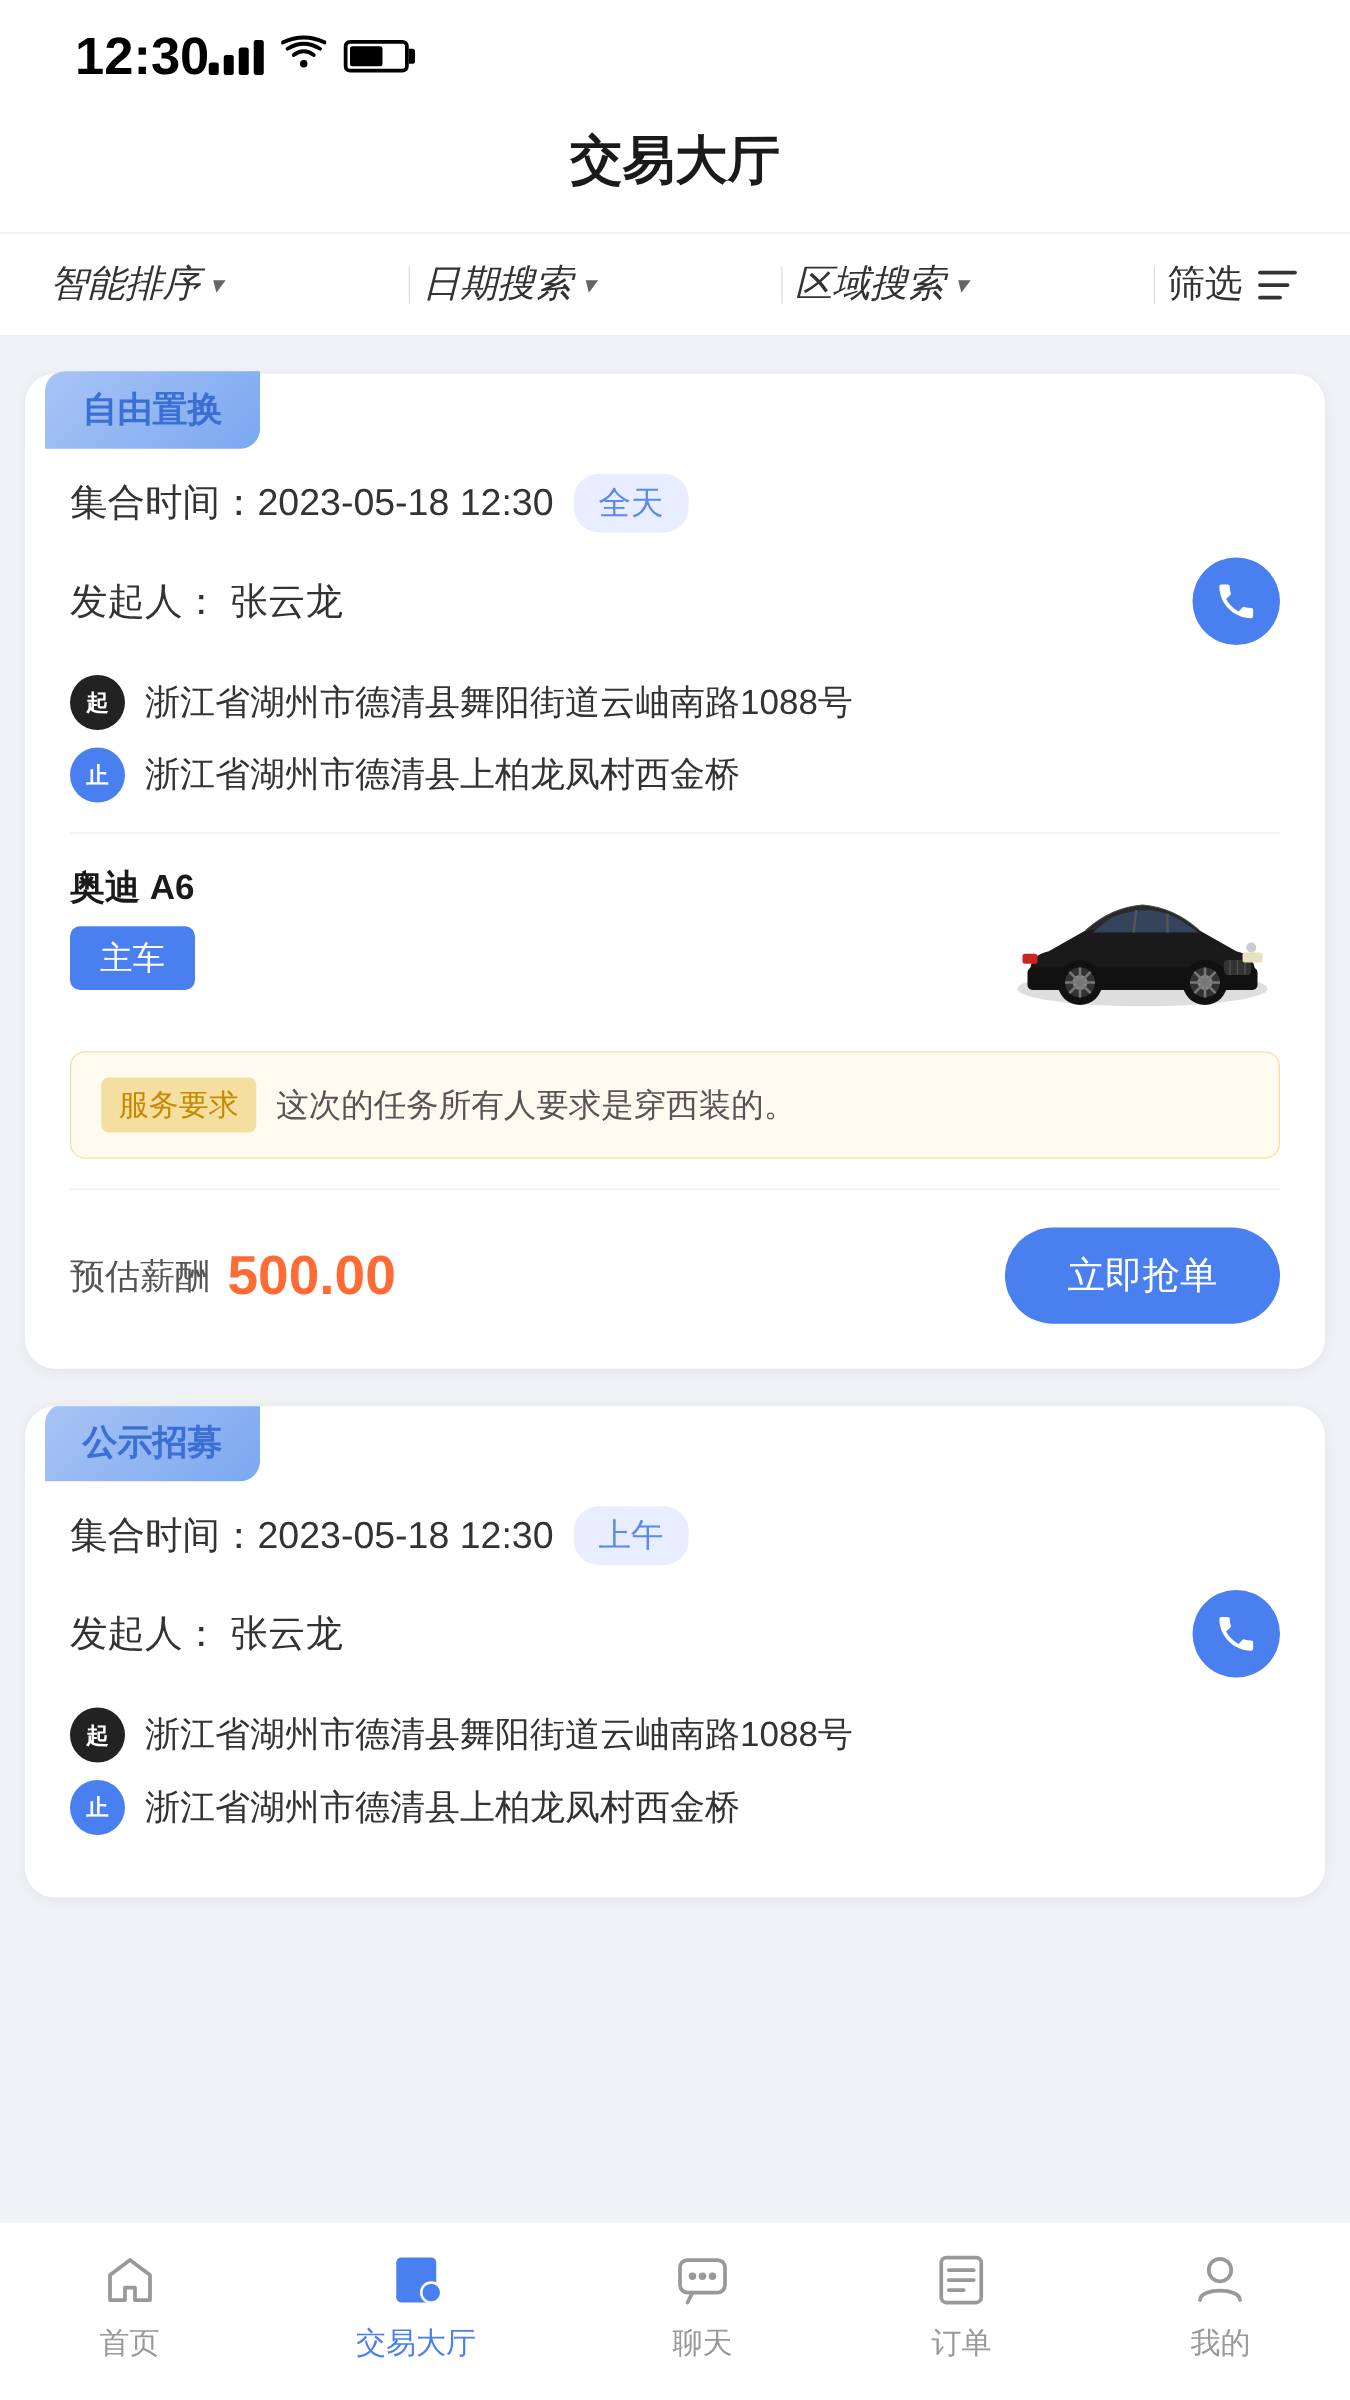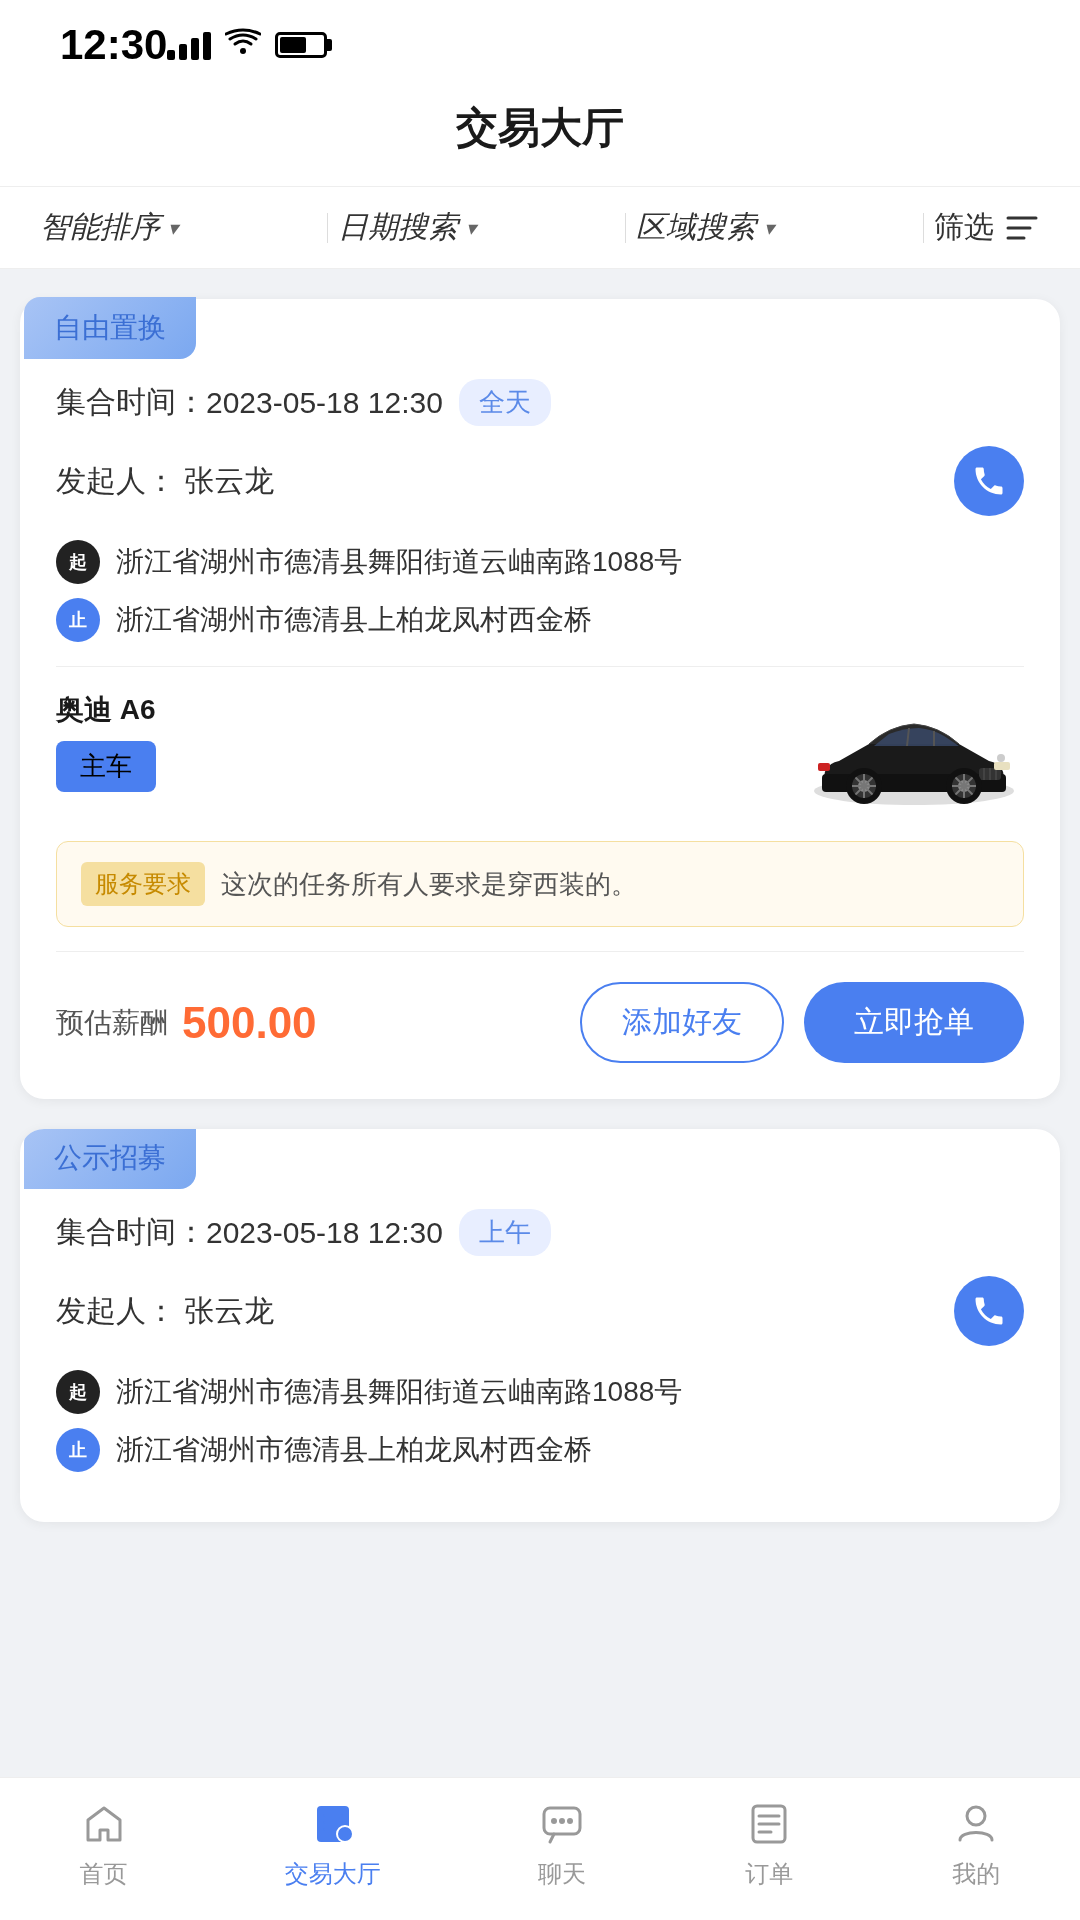--- a/index.html
+++ b/index.html
@@ -142,25 +142,25 @@
     .card {
       background: #fff;
       border-radius: 24px;
       overflow: visible;
       box-shadow: 0 2px 12px rgba(0,0,0,0.06);
       position: relative;
     }
     .card-tag {
       position: absolute;
       top: -2px;
-      left: 4px;
+      left: 16px;
       background: linear-gradient(135deg, #a8c4f5, #7ba8f0);
       color: #3b6fd4;
       font-size: 28px;
-      font-weight: 400;
+      font-weight: 700;
       padding: 12px 30px;
       border-radius: 16px 0 16px 0;
       z-index: 1;
     }
     .card-body {
       padding: 80px 36px 36px;
     }
 
     
     .info-row {
@@ -254,21 +254,21 @@
       color: #888;
       margin-bottom: 16px;
     }
     .car-detail-divider {
       margin: 0 14px;
       color: #ccc;
     }
     .car-badge {
       display: inline-block;
       background: #4a7ff0;
-      color: #000000;
+      color: #ffffff;
       font-size: 26px;
       padding: 8px 24px;
       border-radius: 8px;
     }
     .car-image {
       width: 220px;
       height: 130px;
       flex-shrink: 0;
       display: flex;
       align-items: center;
@@ -560,21 +560,20 @@
       </div>
 
       <div class="divider"></div>
 
       <div class="bottom-action">
         <div class="salary-section">
           <span class="salary-label">预估薪酬</span>
           <span class="salary-value">500.00</span>
         </div>
         <div class="action-buttons">
-          <button class="btn-outline">添加好友</button>
           <button class="btn-primary">立即抢单</button>
         </div>
       </div>
 
     </div>
   </div>
 
   <div class="card-partial">
     <div class="card-tag">公示招募</div>
     <div class="card-body">

